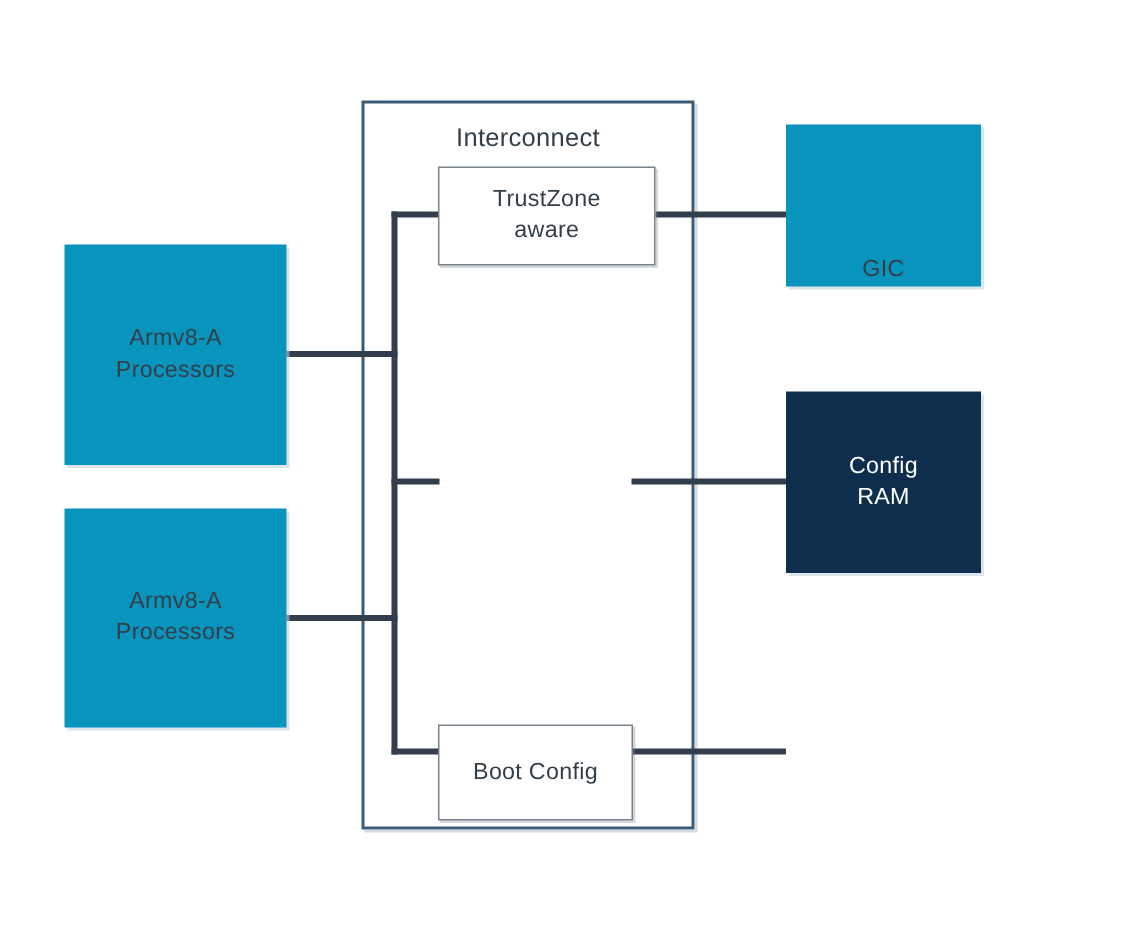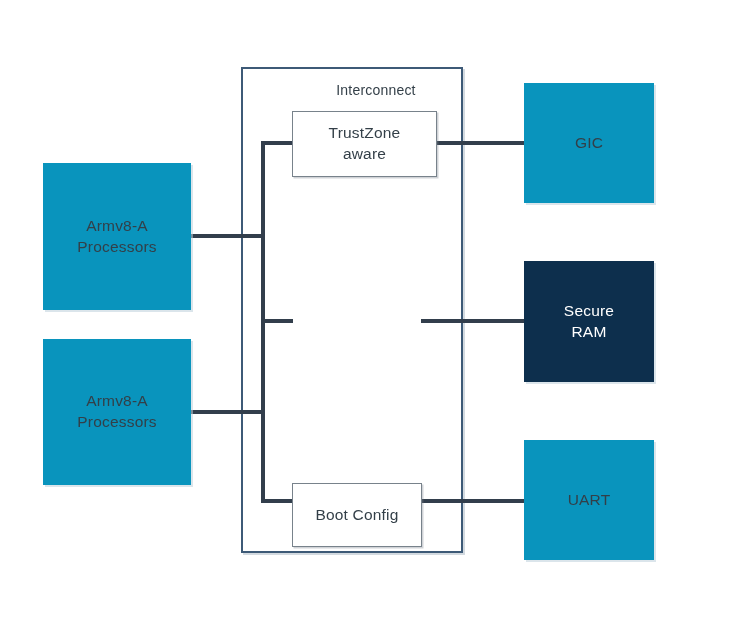--- a/index.html
+++ b/index.html
@@ -25,25 +25,24 @@
     box-sizing: border-box;
     background: transparent;
     box-shadow: 2px 2px 0 rgba(130,150,165,0.35);
     z-index: 0;
   }
   .container-title {
     position: absolute;
     left: 241px; top: 82px;
     width: 222px;
     text-align: center;
-    font-size: 14px;
+    font-size: 17px;
     letter-spacing: 0.2px;
     color: var(--text-dark, #333f48);
     z-index: 3;
-    margin-left: 24px;
   }
   
   .line {
     position: absolute;
     background: var(--connector, #323e4c);
     z-index: 1;
   }
   .line.h { height: 4px; }
   .line.v { width: 4px; }
   
@@ -105,24 +104,21 @@
   </div>
 
   <div class="node port" style="left:292px; top:111px; width:145px; height:66px;">
     <span>TrustZone
 aware</span>
   </div>
   <div class="node port" style="left:292px; top:483px; width:130px; height:64px;">
     <span>Boot Config</span>
   </div>
 
-  <div class="node blue" style="left:524px; top:83px; width:130px; height:120px;">
+  <div class="node blue" style="left:524px; top:83px; width:130px; height:108px;align-items:flex-end;">
     <span>GIC</span>
   </div>
   <div class="node navy" style="left:524px; top:261px; width:130px; height:121px;">
-    <span>Secure
+    <span>Config
 RAM</span>
-  </div>
-  <div class="node blue" style="left:524px; top:440px; width:130px; height:120px;">
-    <span>UART</span>
   </div>
 
 </div>
 
 </body></html>

